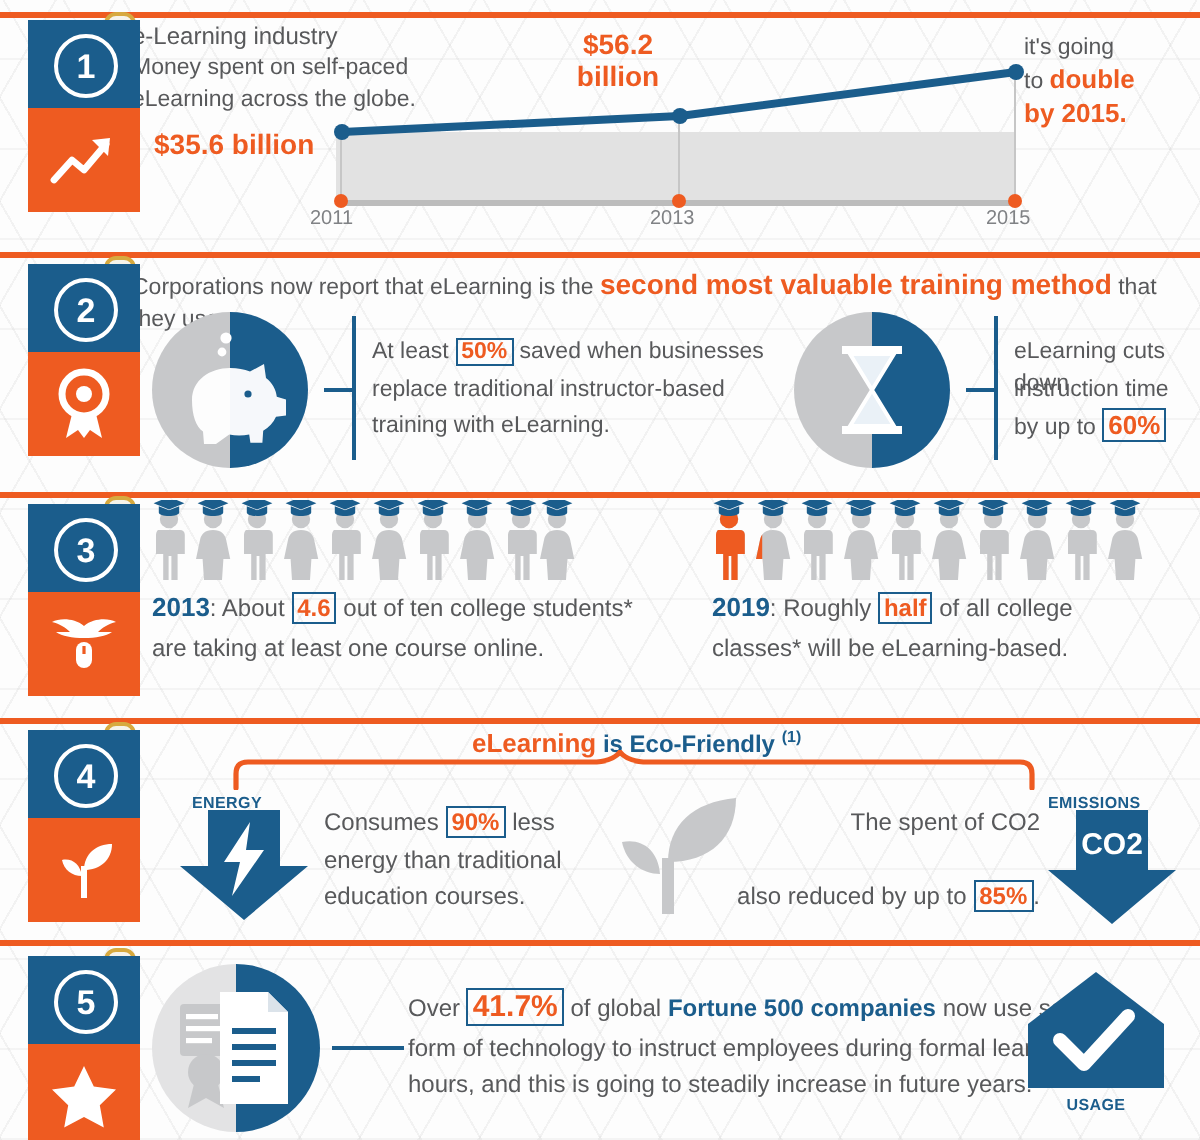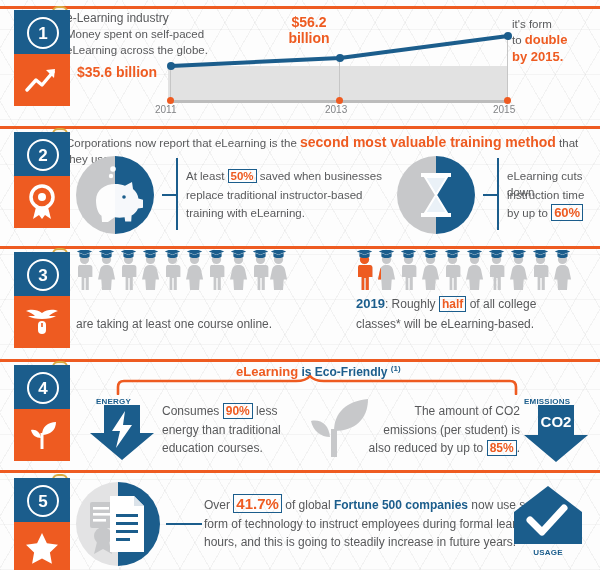--- a/index.html
+++ b/index.html
@@ -99,21 +99,21 @@
 
       <div class="yr" style="left:5px;top:90px">2011</div>
       <div class="yr" style="left:175px;top:90px">2013</div>
       <div class="yr" style="left:343px;top:90px">2015</div>
     </div>
 
     <div class="t o" style="left:77px;top:64px;font-size:14px">$35.6 billion</div>
     <div class="t o" style="left:276px;top:14px;font-size:14px;text-align:center;width:66px">$56.2</div>
     <div class="t o" style="left:276px;top:30px;font-size:14px;text-align:center;width:66px">billion</div>
 
-    <div class="t" style="left:512px;top:16px">it's form</div>
+    <div class="t" style="left:512px;top:16px">it's going</div>
     <div class="t" style="left:512px;top:32px"><span>to </span><span class="o" style="font-size:13px">double</span></div>
     <div class="t o" style="left:512px;top:49px;font-size:13px">by 2015.</div>
   </div>
 
   <div class="rule" style="top:126px"></div>
   <div class="sec" style="top:126px;height:115px">
 
     <div class="badge" style="left:14px;top:6px">
       <div class="clip"></div>
       <div class="bnum">
@@ -225,20 +225,21 @@
             <use href="#cap" x="88" y="-2"></use>
             <use href="#cap" x="110" y="-2"></use>
             <use href="#cap" x="132" y="-2"></use>
             <use href="#cap" x="154" y="-2"></use>
             <use href="#cap" x="176" y="-2"></use>
             <use href="#cap" x="194" y="-2"></use>
           </g>
       </svg>
     </div>
 
+    <div class="t" style="left:76px;top:50px;font-size:12px"><span class="b" style="font-size:13px">2013</span><span>: About </span><span class="hl">4.6</span><span> out of ten college students*</span></div>
     <div class="t" style="left:76px;top:70px;font-size:12px">are taking at least one course online.</div>
 
     <div style="position:absolute;left:356px;top:4px;width:216px;height:42px">
       <svg width="216" height="42" viewBox="0 0 216 42">
         <g fill="#c7c8ca">
             <use href="#m" x="0"></use>
             <use href="#f" x="22"></use>
             <use href="#m" x="44"></use>
             <use href="#f" x="66"></use>
             <use href="#m" x="88"></use>
@@ -306,22 +307,21 @@
     <div class="t" style="left:162px;top:44px;font-size:12px"><span>Consumes </span><span class="hl">90%</span><span> less</span></div>
     <div class="t" style="left:162px;top:63px;font-size:12px">energy than traditional</div>
     <div class="t" style="left:162px;top:81px;font-size:12px">education courses.</div>
 
     <svg style="position:absolute;left:296px;top:38px" width="76" height="62">
       <path d="M38 60V32" stroke="#c7c8ca" stroke-width="6" fill="none"></path>
       <path d="M38 34C38 16 50 4 72 2c0 20-13 32-34 32z" fill="#c7c8ca"></path>
       <path d="M34 40c-9 0-17-6-19-16 10-2 18 4 19 16z" fill="#c7c8ca"></path>
     </svg>
 
-    <div class="t" style="left:398px;top:44px;font-size:12px;text-align:right;width:122px">The amount of CO2</div>
-    <div class="t" style="left:368px;top:63px;font-size:12px;text-align:right;width:152px">emissions (per student) is</div>
+    <div class="t" style="left:398px;top:44px;font-size:12px;text-align:right;width:122px">The spent of CO2</div>
     <div class="t" style="left:348px;top:81px;font-size:12px;text-align:right;width:172px"><span>also reduced by up to </span><span class="hl">85%</span><span>.</span></div>
 
     <div class="lbl" style="left:524px;top:38px">EMISSIONS</div>
     <svg style="position:absolute;left:522px;top:46px" width="68" height="58">
       <path d="M16 0h36v30h14L34 57 2 30h14z" fill="#1b5d8c"></path>
       <text x="34" y="22" text-anchor="middle" font-family="Liberation Sans, sans-serif" font-size="15" font-weight="bold" fill="#fff">CO2</text>
     </svg>
   </div>
 
   <div class="rule" style="top:470px"></div>

